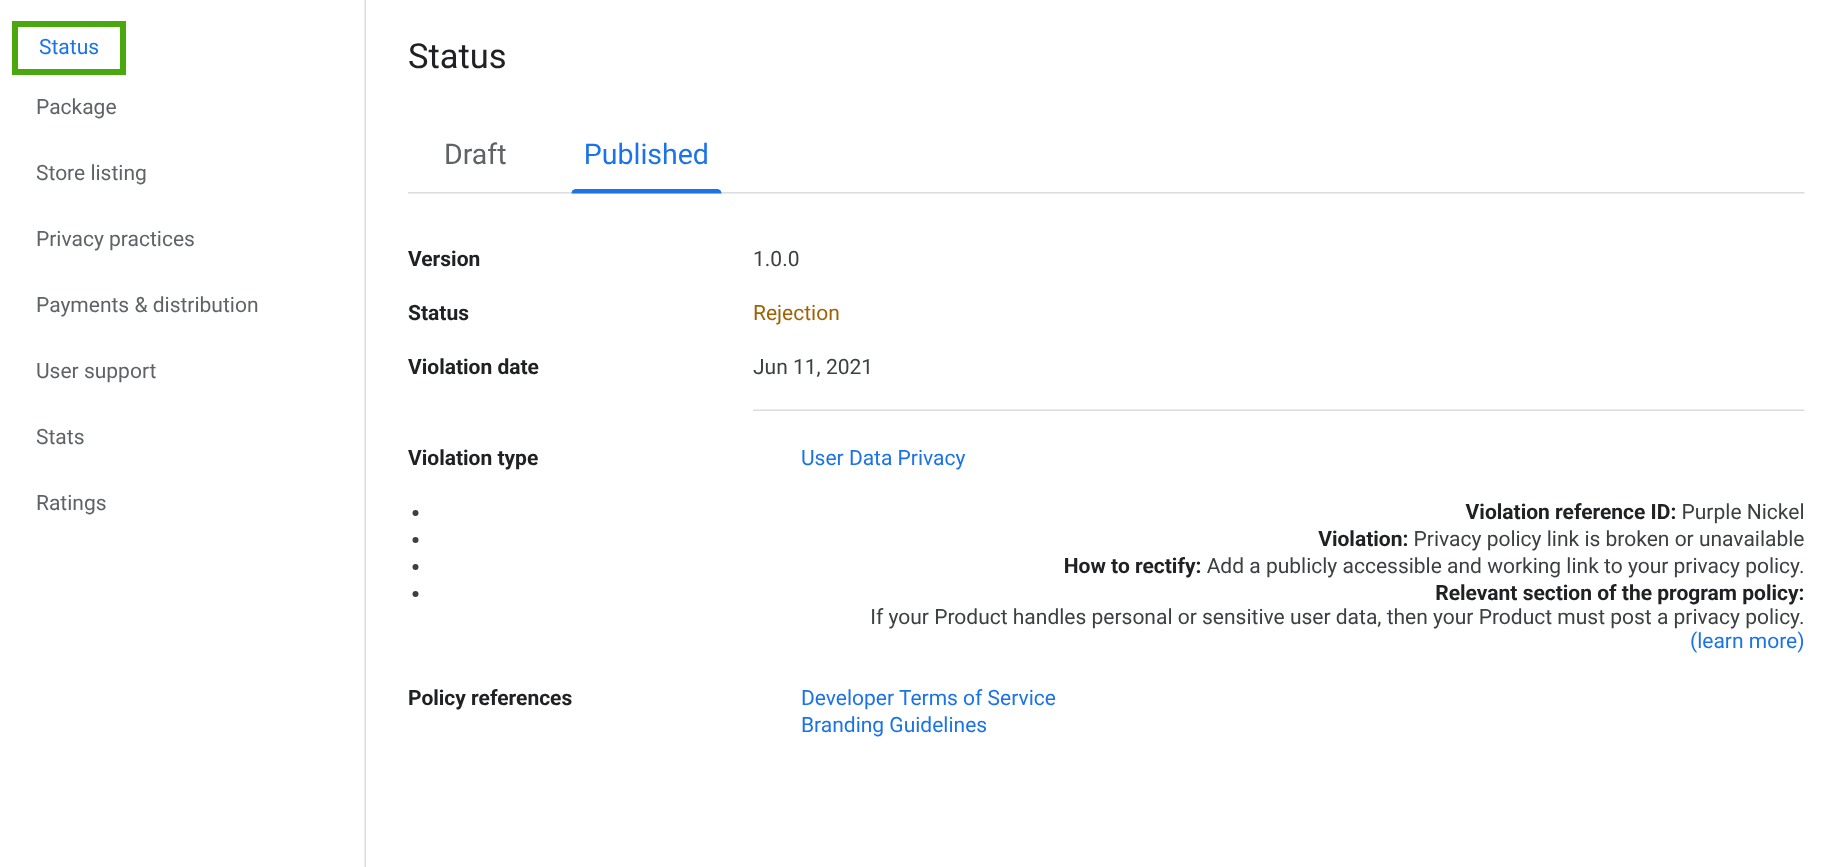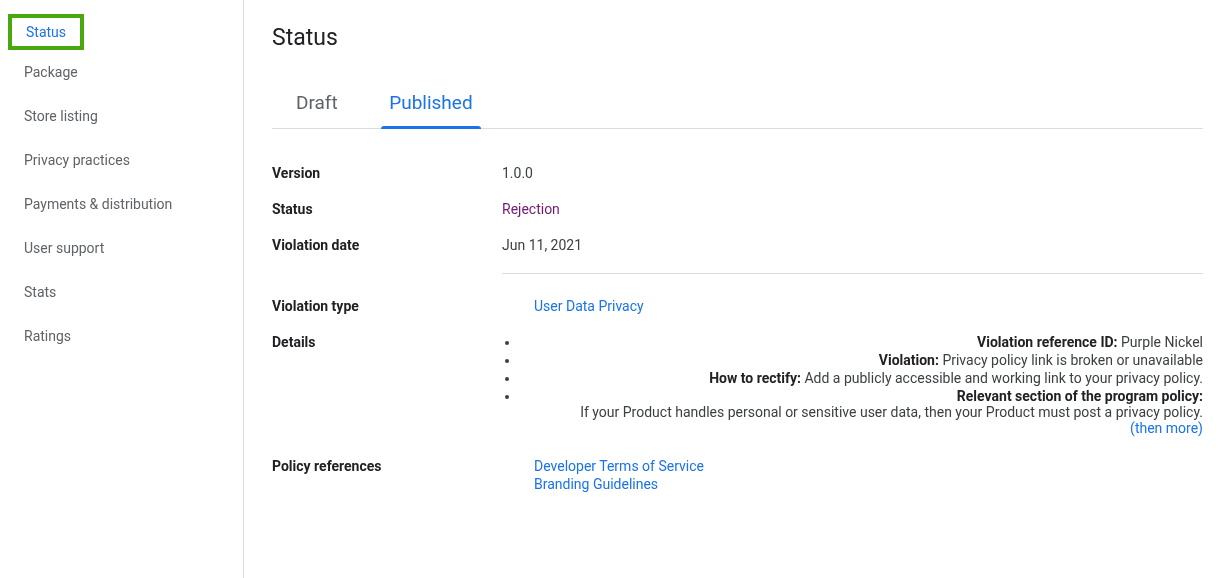--- a/index.html
+++ b/index.html
@@ -73,21 +73,21 @@
     display: flex;
     margin-bottom: 20px;
   }
   .field-label {
     width: 230px;
     font-weight: 700;
     color: #202124;
     flex-shrink: 0;
   }
   .field-value { color: #3c4043; flex: 1; }
-  .status-rejection { color: #701a75; }
+  .status-rejection { color: #a16207; }
   .divider {
     border: none;
     border-top: 1px solid #dadce0;
     margin: 16px 0 24px 230px;
   }
   .link { color: #1a73e8; cursor: pointer; margin-left: 32px; }
   ul.details-list {
     margin: 0;
     padding-left: 18px;
   }
@@ -134,39 +134,38 @@
     </div>
 
     <hr class="divider">
 
     <div class="field-row">
       <div class="field-label">Violation type</div>
       <div class="field-value"><span class="link">User Data Privacy</span></div>
     </div>
 
     <div class="field-row">
-      <div class="field-label">Details</div>
       <div class="field-value">
         <ul class="details-list">
           <li>
             <span class="bold">Violation reference ID:</span>
             <span>Purple Nickel</span>
           </li>
           <li>
             <span class="bold">Violation:</span>
             <span>Privacy policy link is broken or unavailable</span>
           </li>
           <li>
             <span class="bold">How to rectify:</span>
             <span>Add a publicly accessible and working link to your privacy policy.</span>
           </li>
           <li>
             <span class="bold">Relevant section of the program policy:</span><br>
             <span>If your Product handles personal or sensitive user data, then your Product must post a privacy policy.</span><br>
-            <span class="link">(then more)</span>
+            <span class="link">(learn more)</span>
           </li>
         </ul>
       </div>
     </div>
 
     <div class="field-row">
       <div class="field-label">Policy references</div>
       <div class="field-value policy-links">
         <span class="link">Developer Terms of Service</span>
         <span class="link">Branding Guidelines</span>

